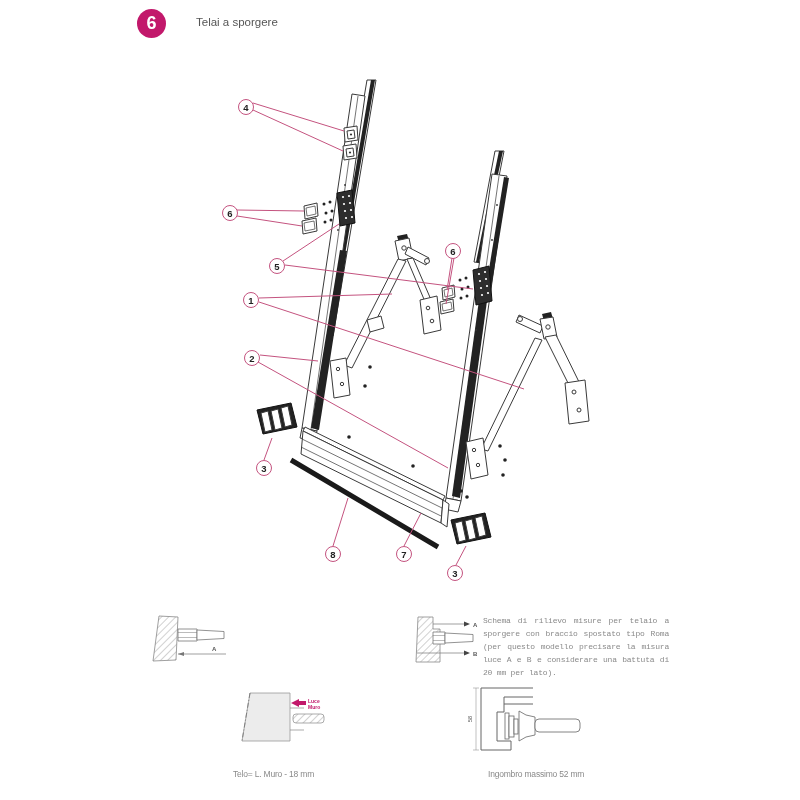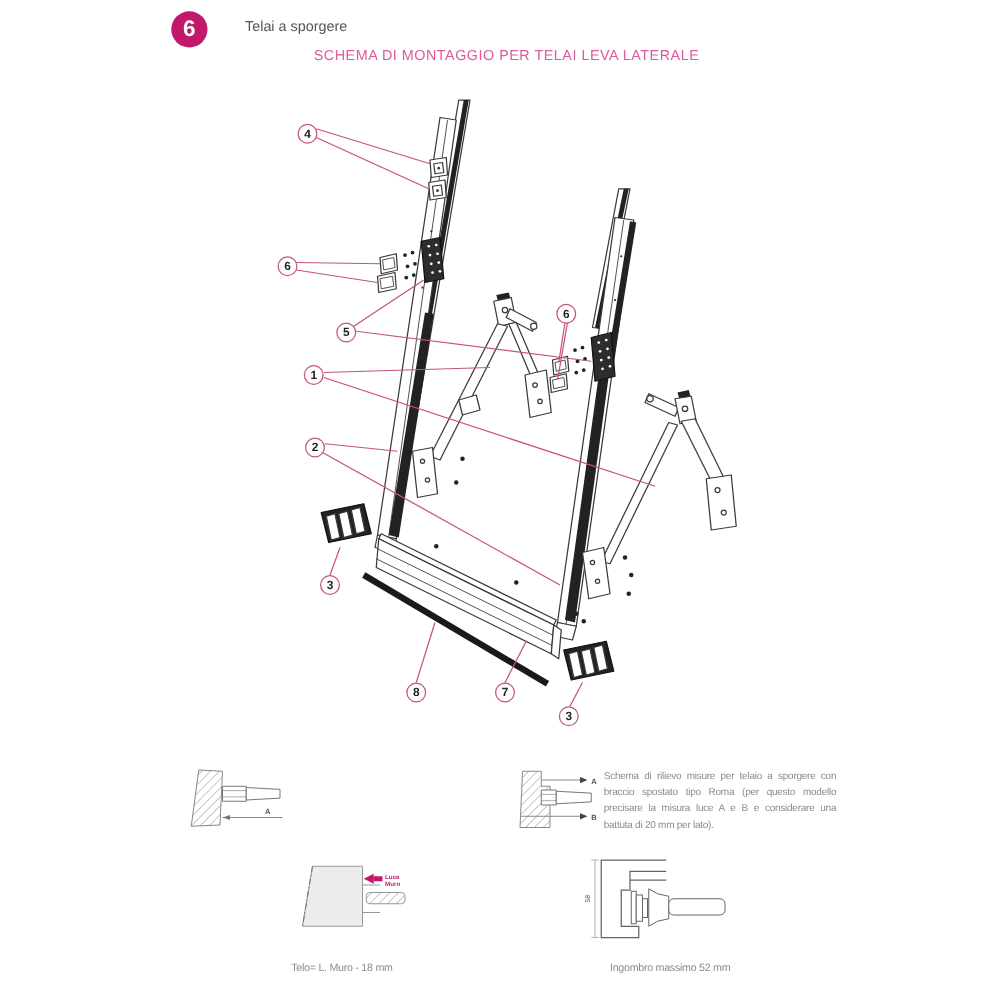--- a/index.html
+++ b/index.html
@@ -34,33 +34,32 @@
   .magfill{fill:var(--magenta);}
   .magtext{fill:var(--magenta);font-weight:bold;font-size:5px;}
   .dimtext{fill:#555;font-size:6px;font-weight:bold;}
   .callout{
     position:absolute;width:16px;height:16px;border-radius:50%;
     border:1.4px solid var(--callout-pink);background:#fff;color:#222;
     display:flex;align-items:center;justify-content:center;
     font-size:9.5px;font-weight:bold;z-index:3;
   }
   .caption{position:absolute;color:var(--cap);font-size:8.5px;line-height:13px;letter-spacing:-0.2px;}
-  .caption.justify{text-align:justify;font-size:8px;}
+  .caption.justify{text-align:justify;font-size:8px;font-family:Liberation Mono, monospace;}
   .caption.single{white-space:nowrap;}
 </style>
 </head>
 <body>
 
 <div class="page">
 
   <div class="badge">
     <span>6</span>
   </div>
   <div class="badge-label">Telai a sporgere</div>
-  <div class="subtitle">SCHEMA DI  MONTAGGIO PER TELAI LEVA LATERALE</div>
 
   <svg class="art" width="800" height="800" viewBox="0 0 800 800">
     <defs>
       <pattern id="hatch" width="5" height="5" patternUnits="userSpaceOnUse" patternTransform="rotate(45)">
         <line x1="0" y1="0" x2="0" y2="5" stroke="#9a9a9a" stroke-width="0.9"></line>
       </pattern>
     </defs>
 
     <g stroke="#3a3a3a" fill="#fff" stroke-width="1" stroke-linejoin="round">
 

